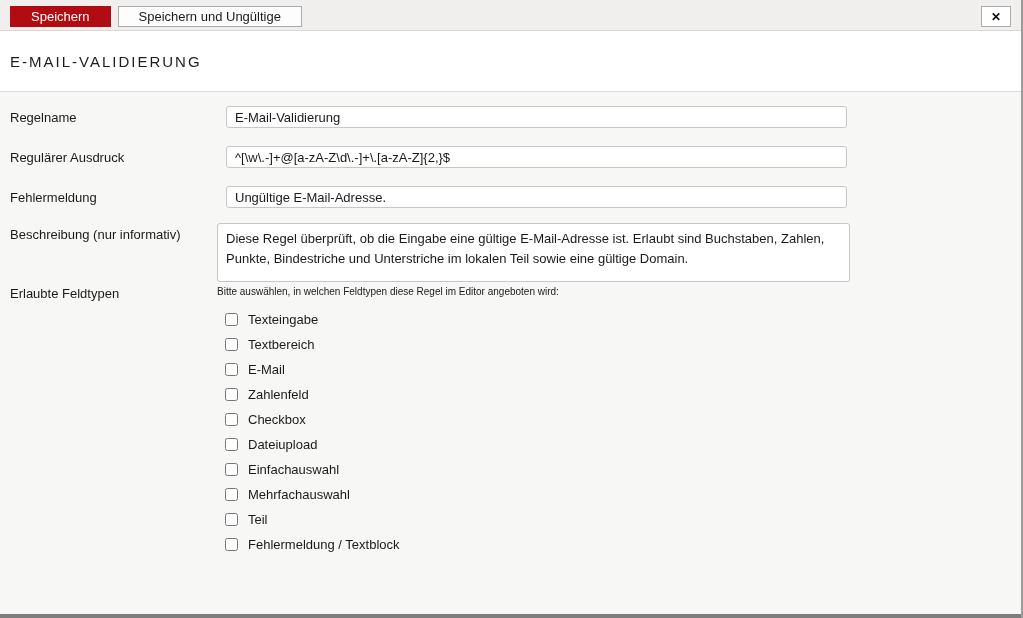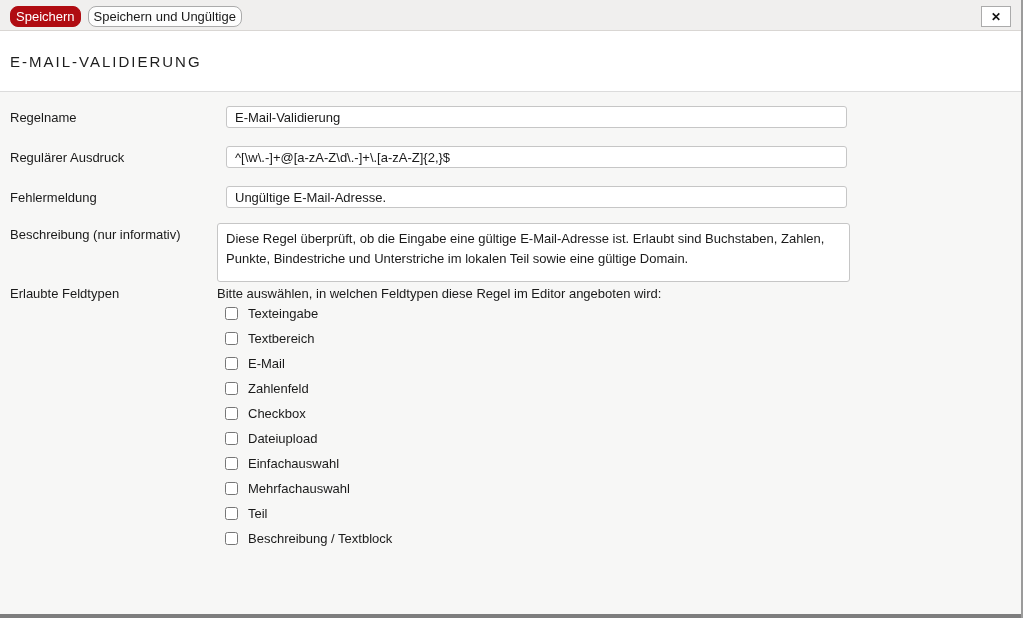--- a/index.html
+++ b/index.html
@@ -24,27 +24,26 @@
     height: 31px;
     background: #f0efee;
     border-bottom: 1px solid #d9d6d3;
     display: flex;
     align-items: flex-start;
     padding: 6px 10px 0 10px;
     flex-shrink: 0;
   }
   .btn {
     height: 21px;
-    padding: 0 5px;
+    padding: 0 20px;
     font-family: "Liberation Sans", sans-serif;
     font-size: 13px;
     line-height: 19px;
     cursor: pointer;
     white-space: nowrap;
-    border-radius: 8px;
   }
   .btn-primary {
     background: #b00c12;
     color: #ffffff;
     border: 1px solid #b00c12;
   }
   .btn-secondary {
     background: #fdfdfd;
     color: #1a1a1a;
     border: 1px solid #ababab;
@@ -120,24 +119,24 @@
     background: #ffffff;
     font-family: "Liberation Sans", sans-serif;
     font-size: 13px;
     line-height: 20px;
     color: #1a1a1a;
     padding: 5px 8px;
     resize: none;
     outline: none;
   }
   .hint-text {
-    font-size: 13px;
+    font-size: 10px;
     color: #1a1a1a;
     padding-top: 4px;
-    margin-bottom: 0;
+    margin-bottom: 10px;
   }
   .checkbox-list { display: flex; flex-direction: column; }
   .checkbox-row {
     display: flex;
     align-items: center;
     height: 25px;
     padding-left: 8px;
     cursor: pointer;
   }
   .checkbox-row input[type="checkbox"] {
@@ -231,21 +230,21 @@
           <label class="checkbox-row">
             <input type="checkbox" style="">
             <span class="checkbox-label">Mehrfachauswahl</span>
           </label>
           <label class="checkbox-row">
             <input type="checkbox" style="">
             <span class="checkbox-label">Teil</span>
           </label>
           <label class="checkbox-row">
             <input type="checkbox" style="">
-            <span class="checkbox-label">Beschreibung / Textblock</span>
+            <span class="checkbox-label">Fehlermeldung / Textblock</span>
           </label>
         </div>
       </div>
     </div>
 
   </div>
 
   <div class="bottom-strip"></div>
 </div>
 

